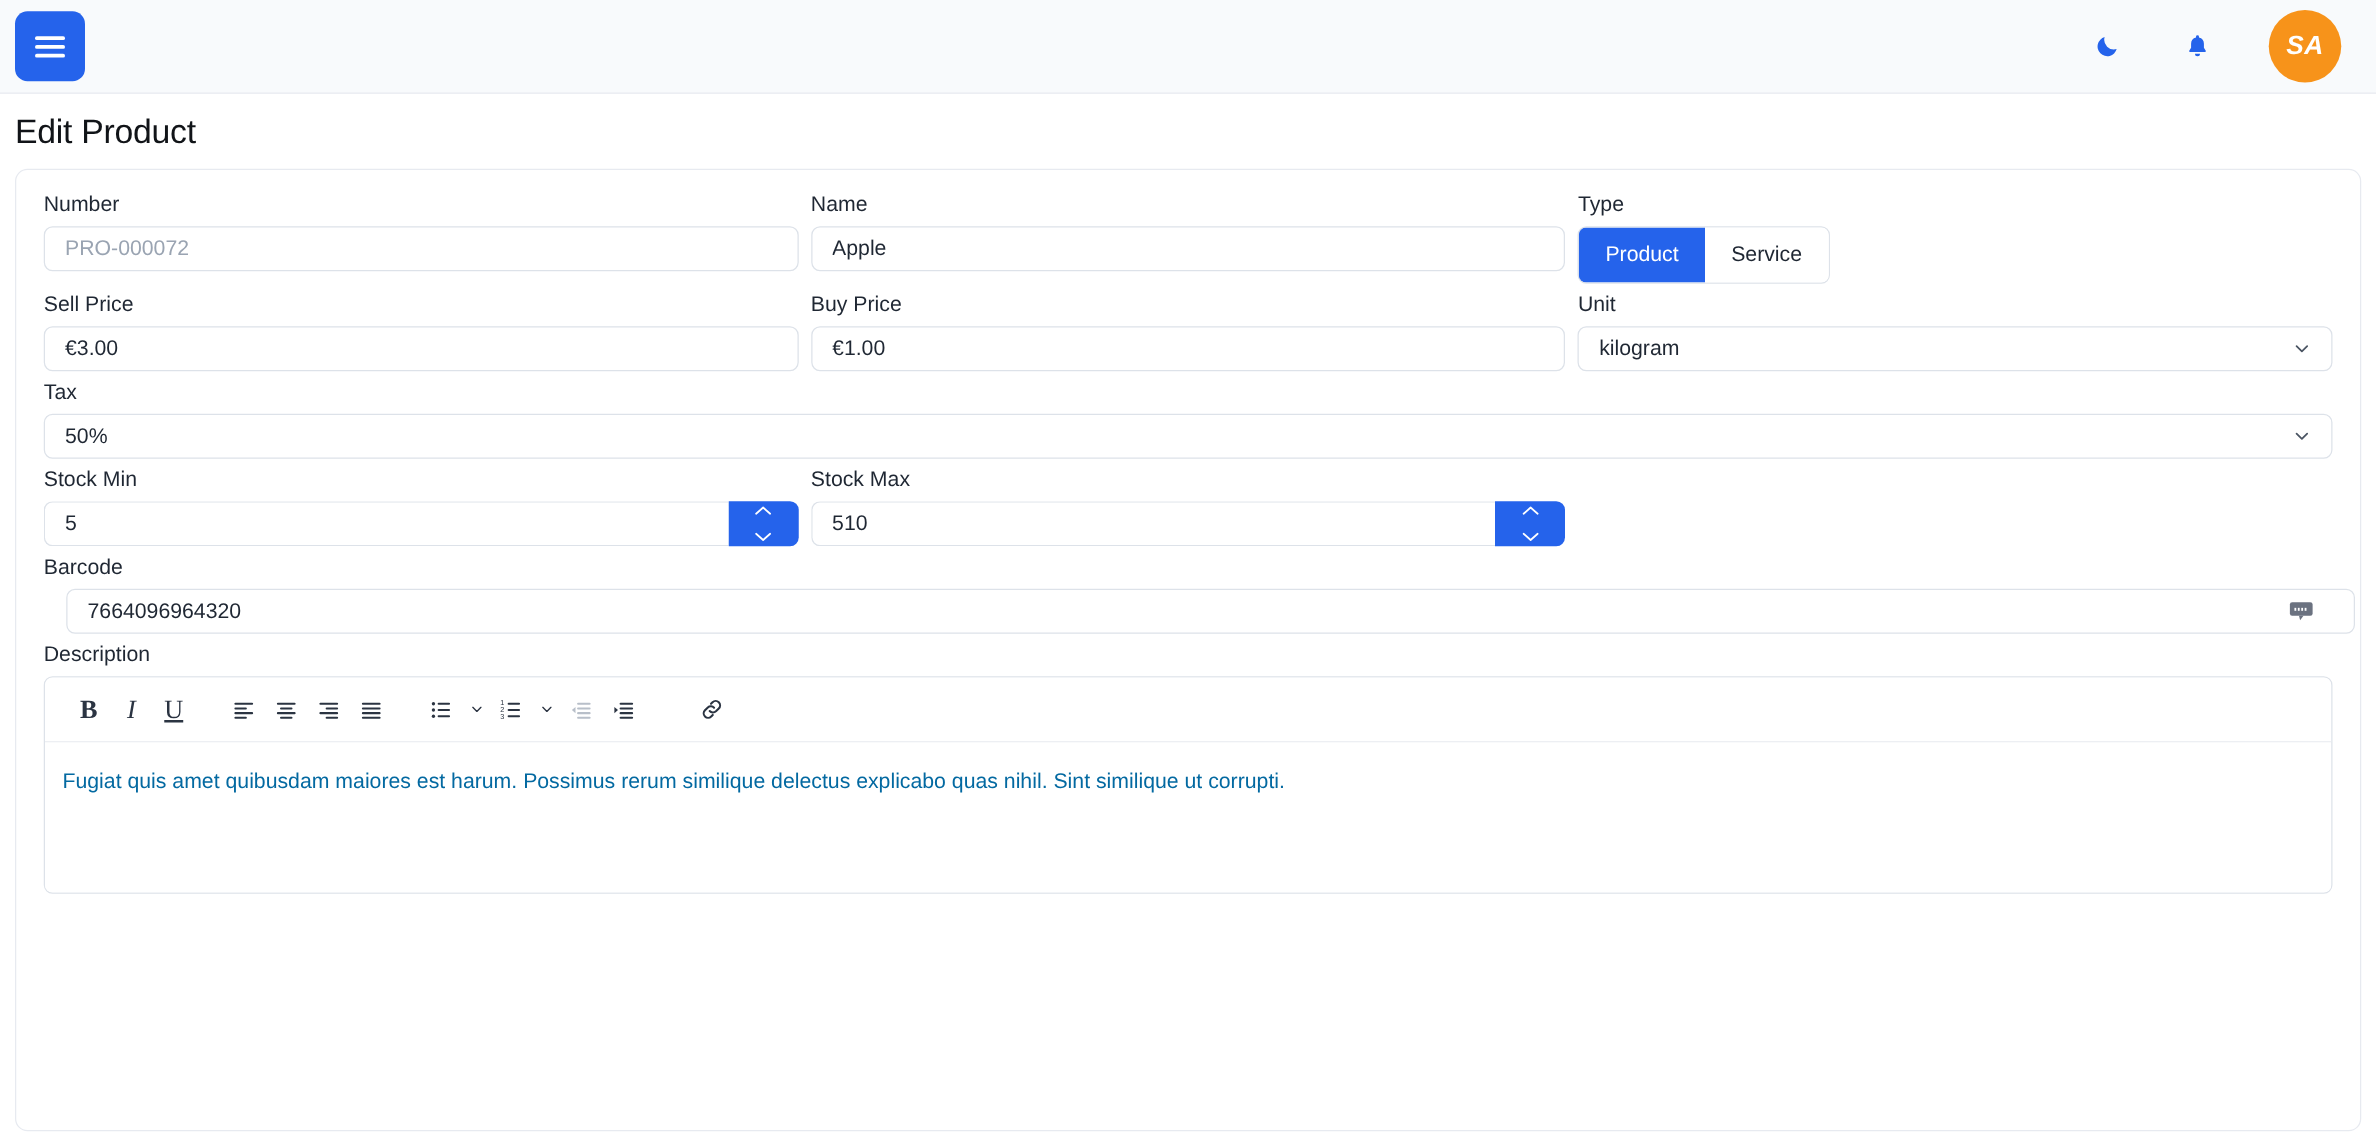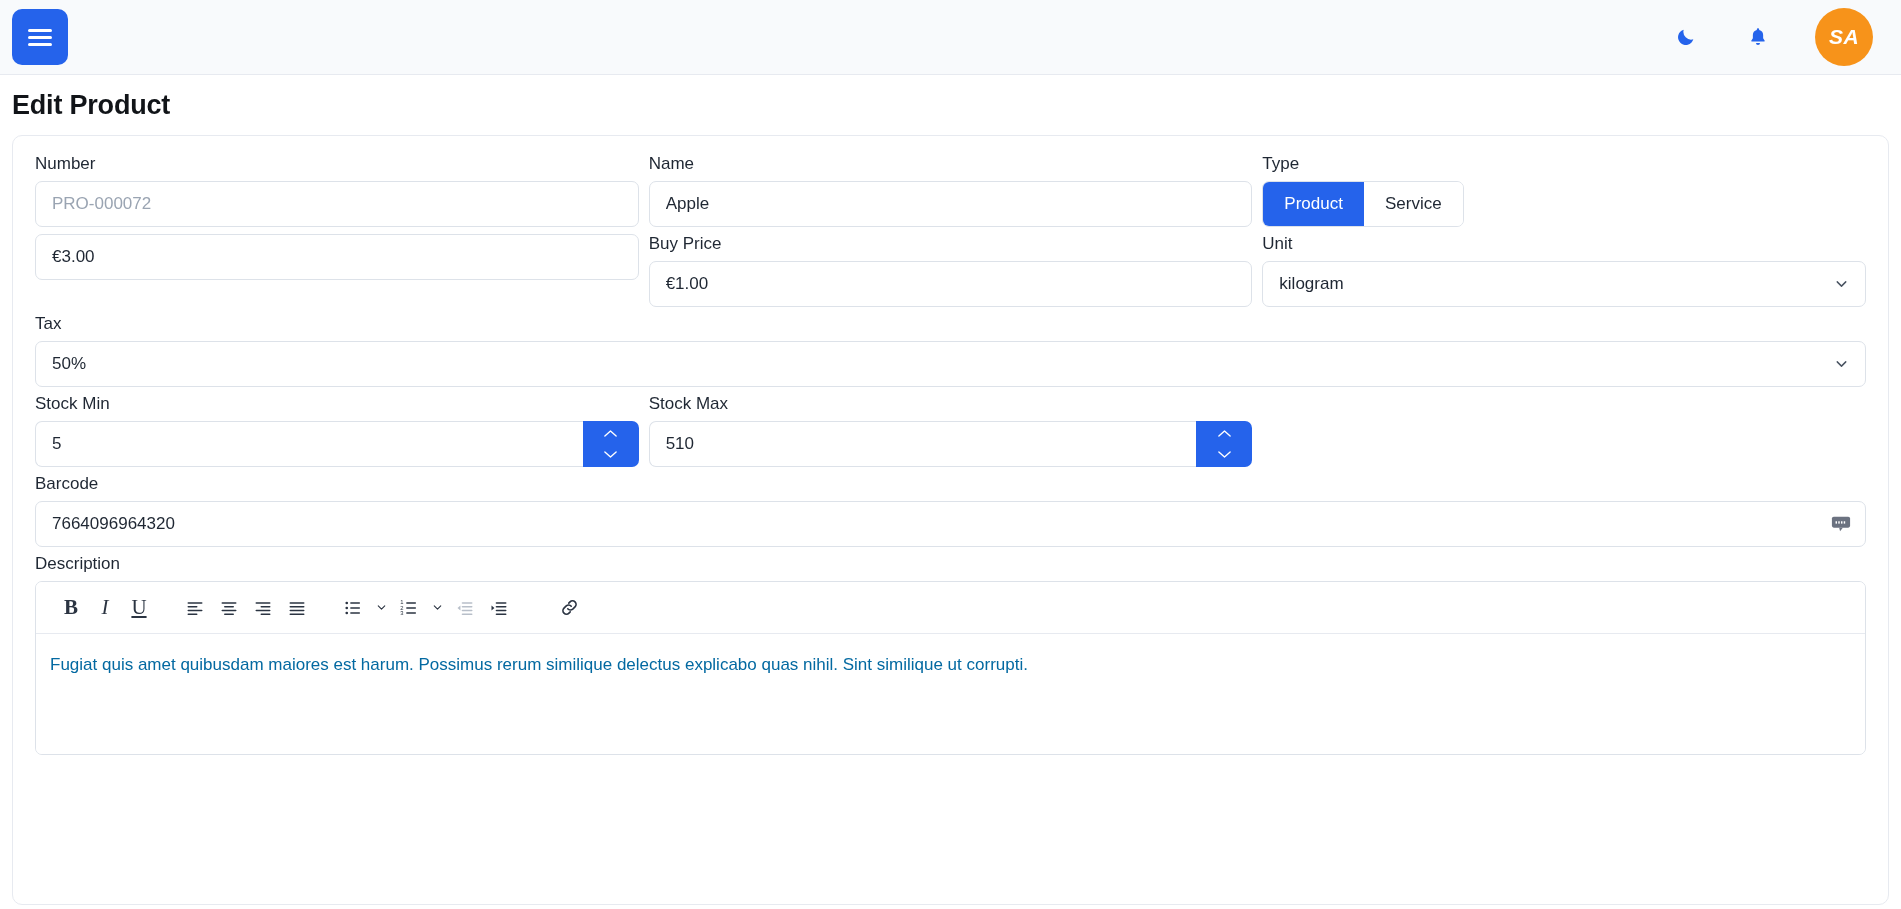--- a/index.html
+++ b/index.html
@@ -46,21 +46,21 @@
     font-size: 21px;
     font-weight: bold;
     display: flex; align-items: center; justify-content: center;
     letter-spacing: .5px;
     cursor: pointer;
   }
 
   
   .page-title {
     font-size: 27px;
-    font-weight: bold;
+    font-weight: normal;
     color: #111418;
     padding: 15px 0 14px 12px;
     letter-spacing: -0.2px;
   }
 
   
   .card {
     margin: 0 12px;
     background: #fff;
     border: 1px solid #e7eaf0;
@@ -77,21 +77,21 @@
   .field { margin-bottom: 7px; }
   .field-label {
     font-size: 17px;
     color: #1f2733;
     margin-bottom: 7px;
     display: block;
   }
 
   .input {
     width: 100%;
-    height: 46px;
+    height: 36px;
     border: 1px solid #dde2e9;
     border-radius: 7px;
     padding: 0 16px;
     font-size: 17px;
     color: #1f2733;
     font-family: "Liberation Sans", sans-serif;
     background: #fff;
     outline: none;
   }
   .input::placeholder { color: #9aa4b2; }
@@ -138,21 +138,21 @@
     border-radius: 0 7px 7px 0;
     display: flex; flex-direction: column;
     align-items: center; justify-content: center;
     gap: 12px;
     cursor: pointer;
     flex: 0 0 auto;
   }
 
   
   .barcode-wrap { position: relative; }
-  .barcode-wrap .input { padding-right: 56px; }
+  .barcode-wrap .input { padding-right: 56px; margin-left: 18px; }
   .barcode-icon {
     position: absolute; right: 14px; top: 50%;
     transform: translateY(-50%);
     cursor: pointer;
     display: flex;
   }
 
   
   .editor {
     border: 1px solid #dde2e9;
@@ -234,20 +234,21 @@
       <label class="field-label">Type</label>
       <div class="toggle-group">
         <button class="toggle-btn active">Product</button>
         <button class="toggle-btn">Service</button>
       </div>
     </div>
   </div>
 
   <div class="grid-3">
     <div class="field">
+      <label class="field-label">Sell Price</label>
       <input class="input" type="text" value="€3.00" style="">
     </div>
     <div class="field">
       <label class="field-label">Buy Price</label>
       <input class="input" type="text" value="€1.00" style="">
     </div>
     <div class="field">
       <label class="field-label">Unit</label>
       <div class="select-wrap">
         <input class="input" type="text" readonly="" value="kilogram" style="">

